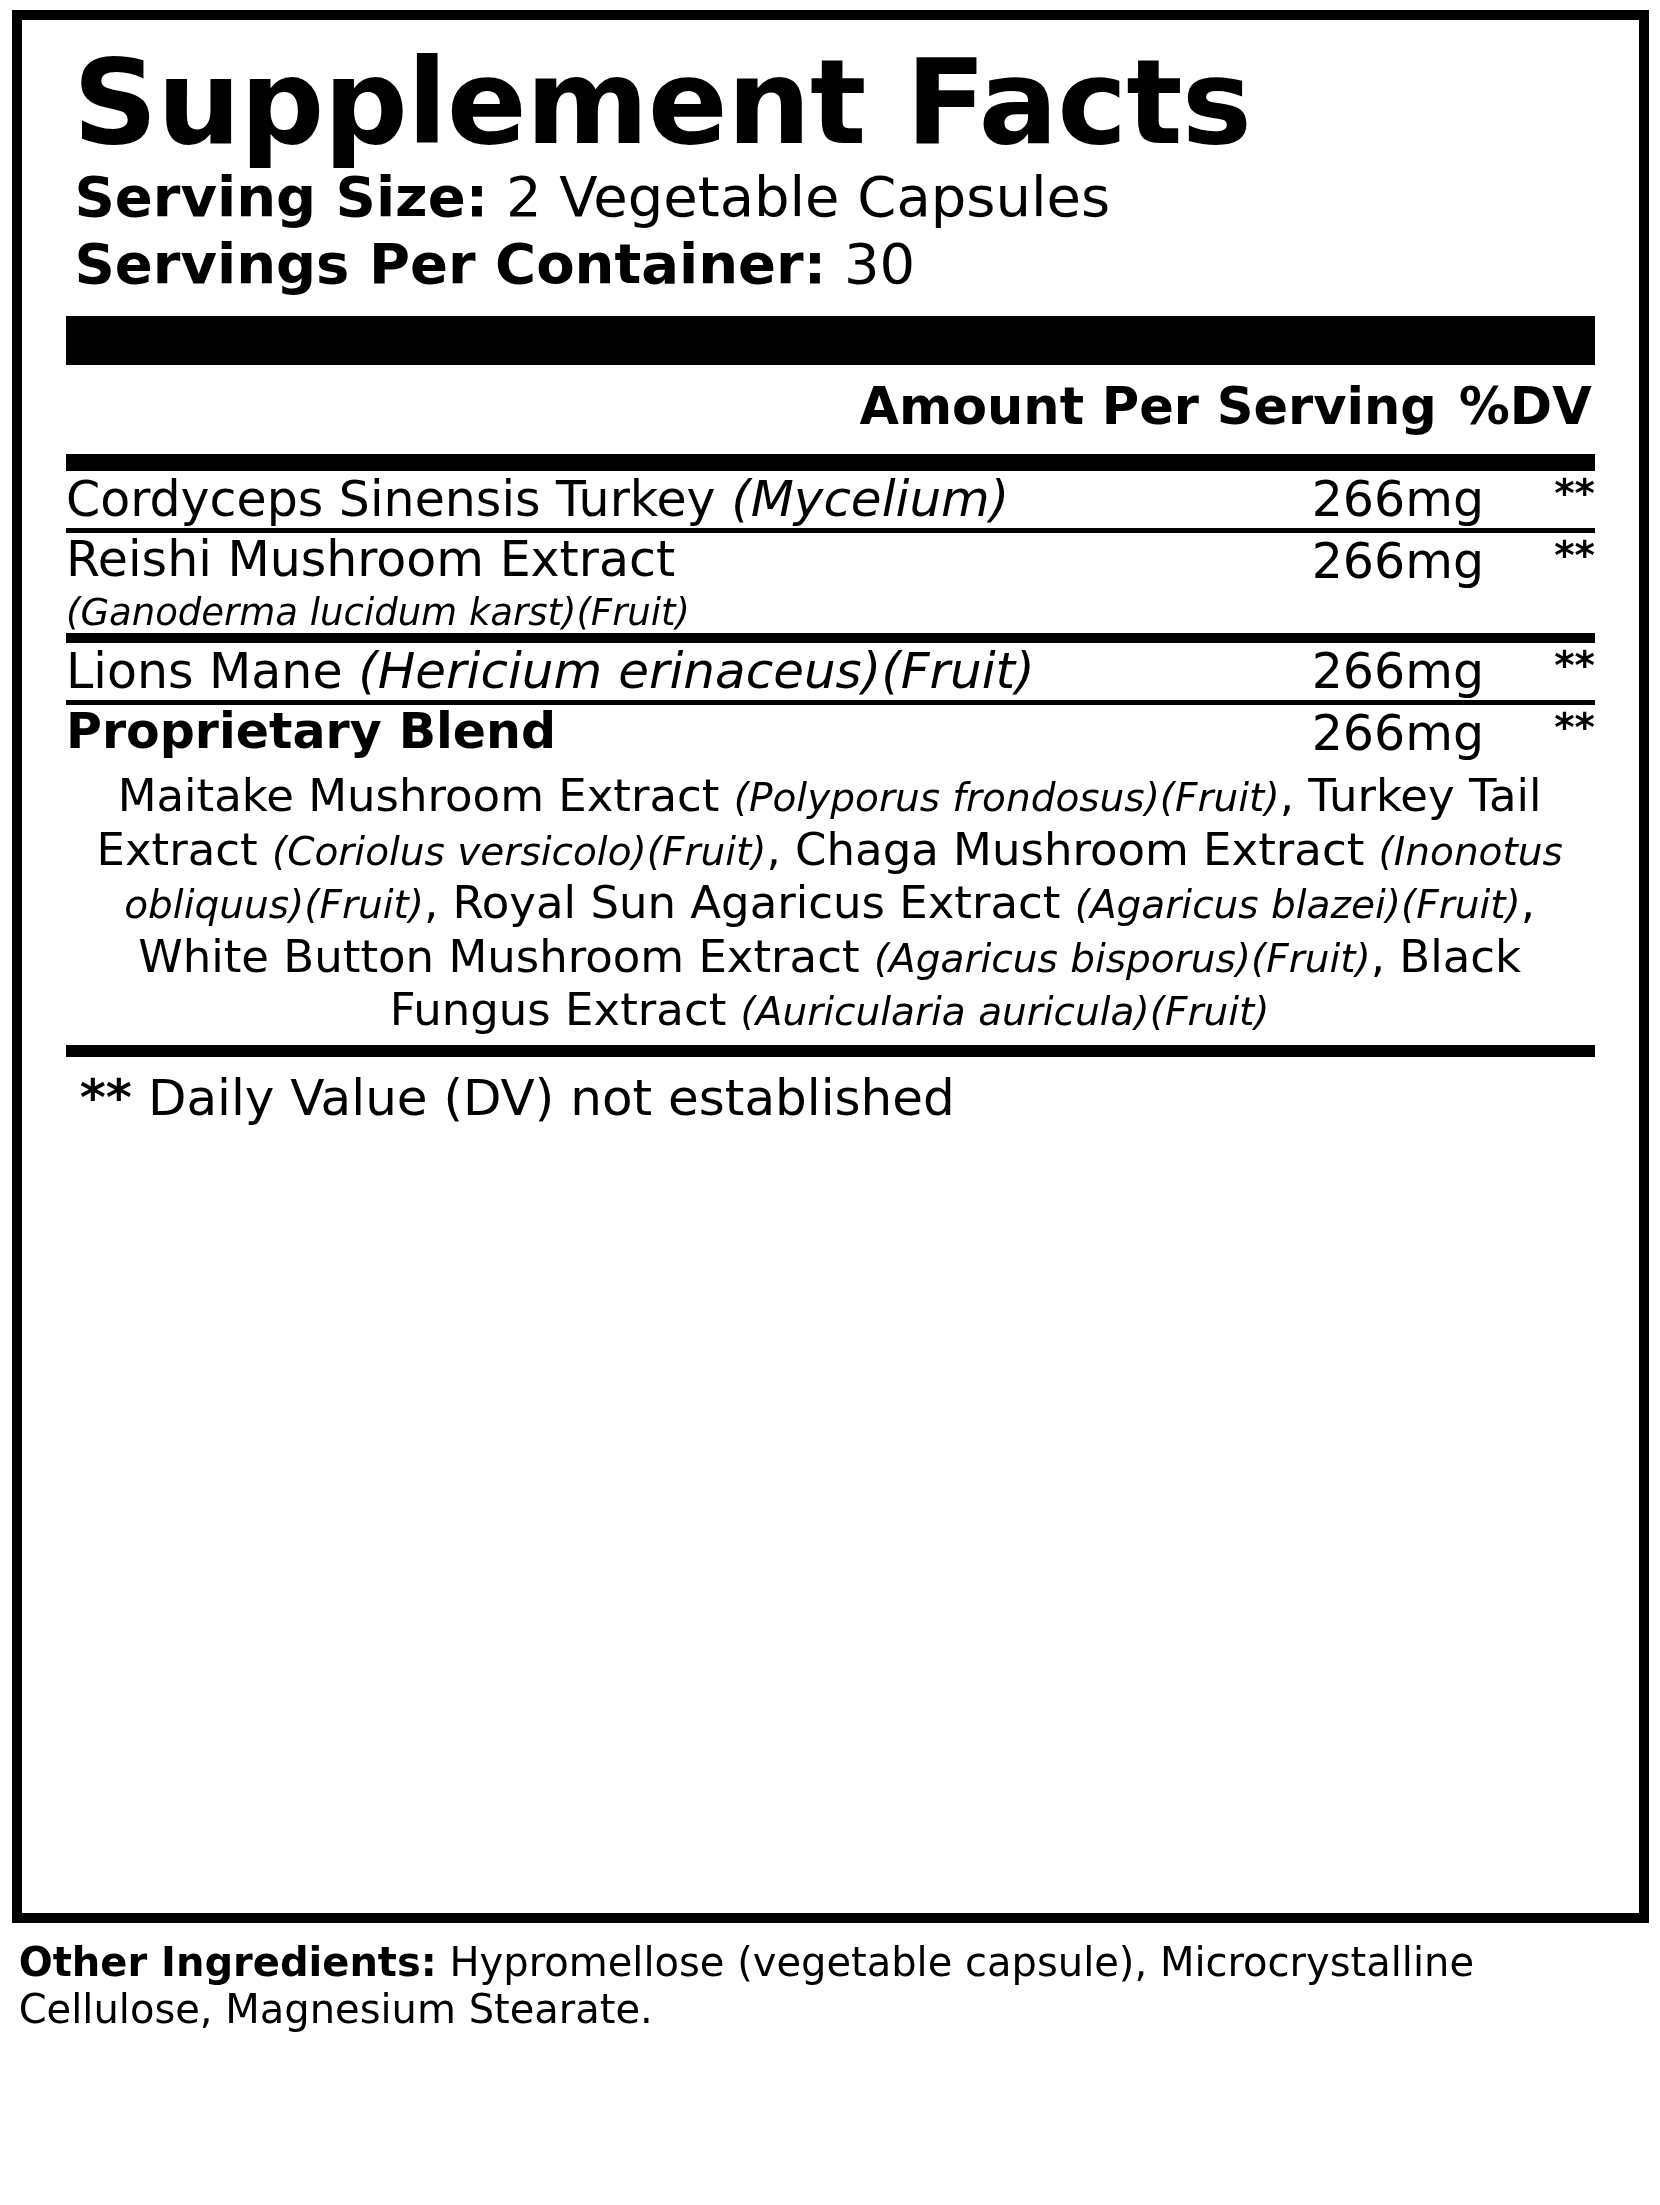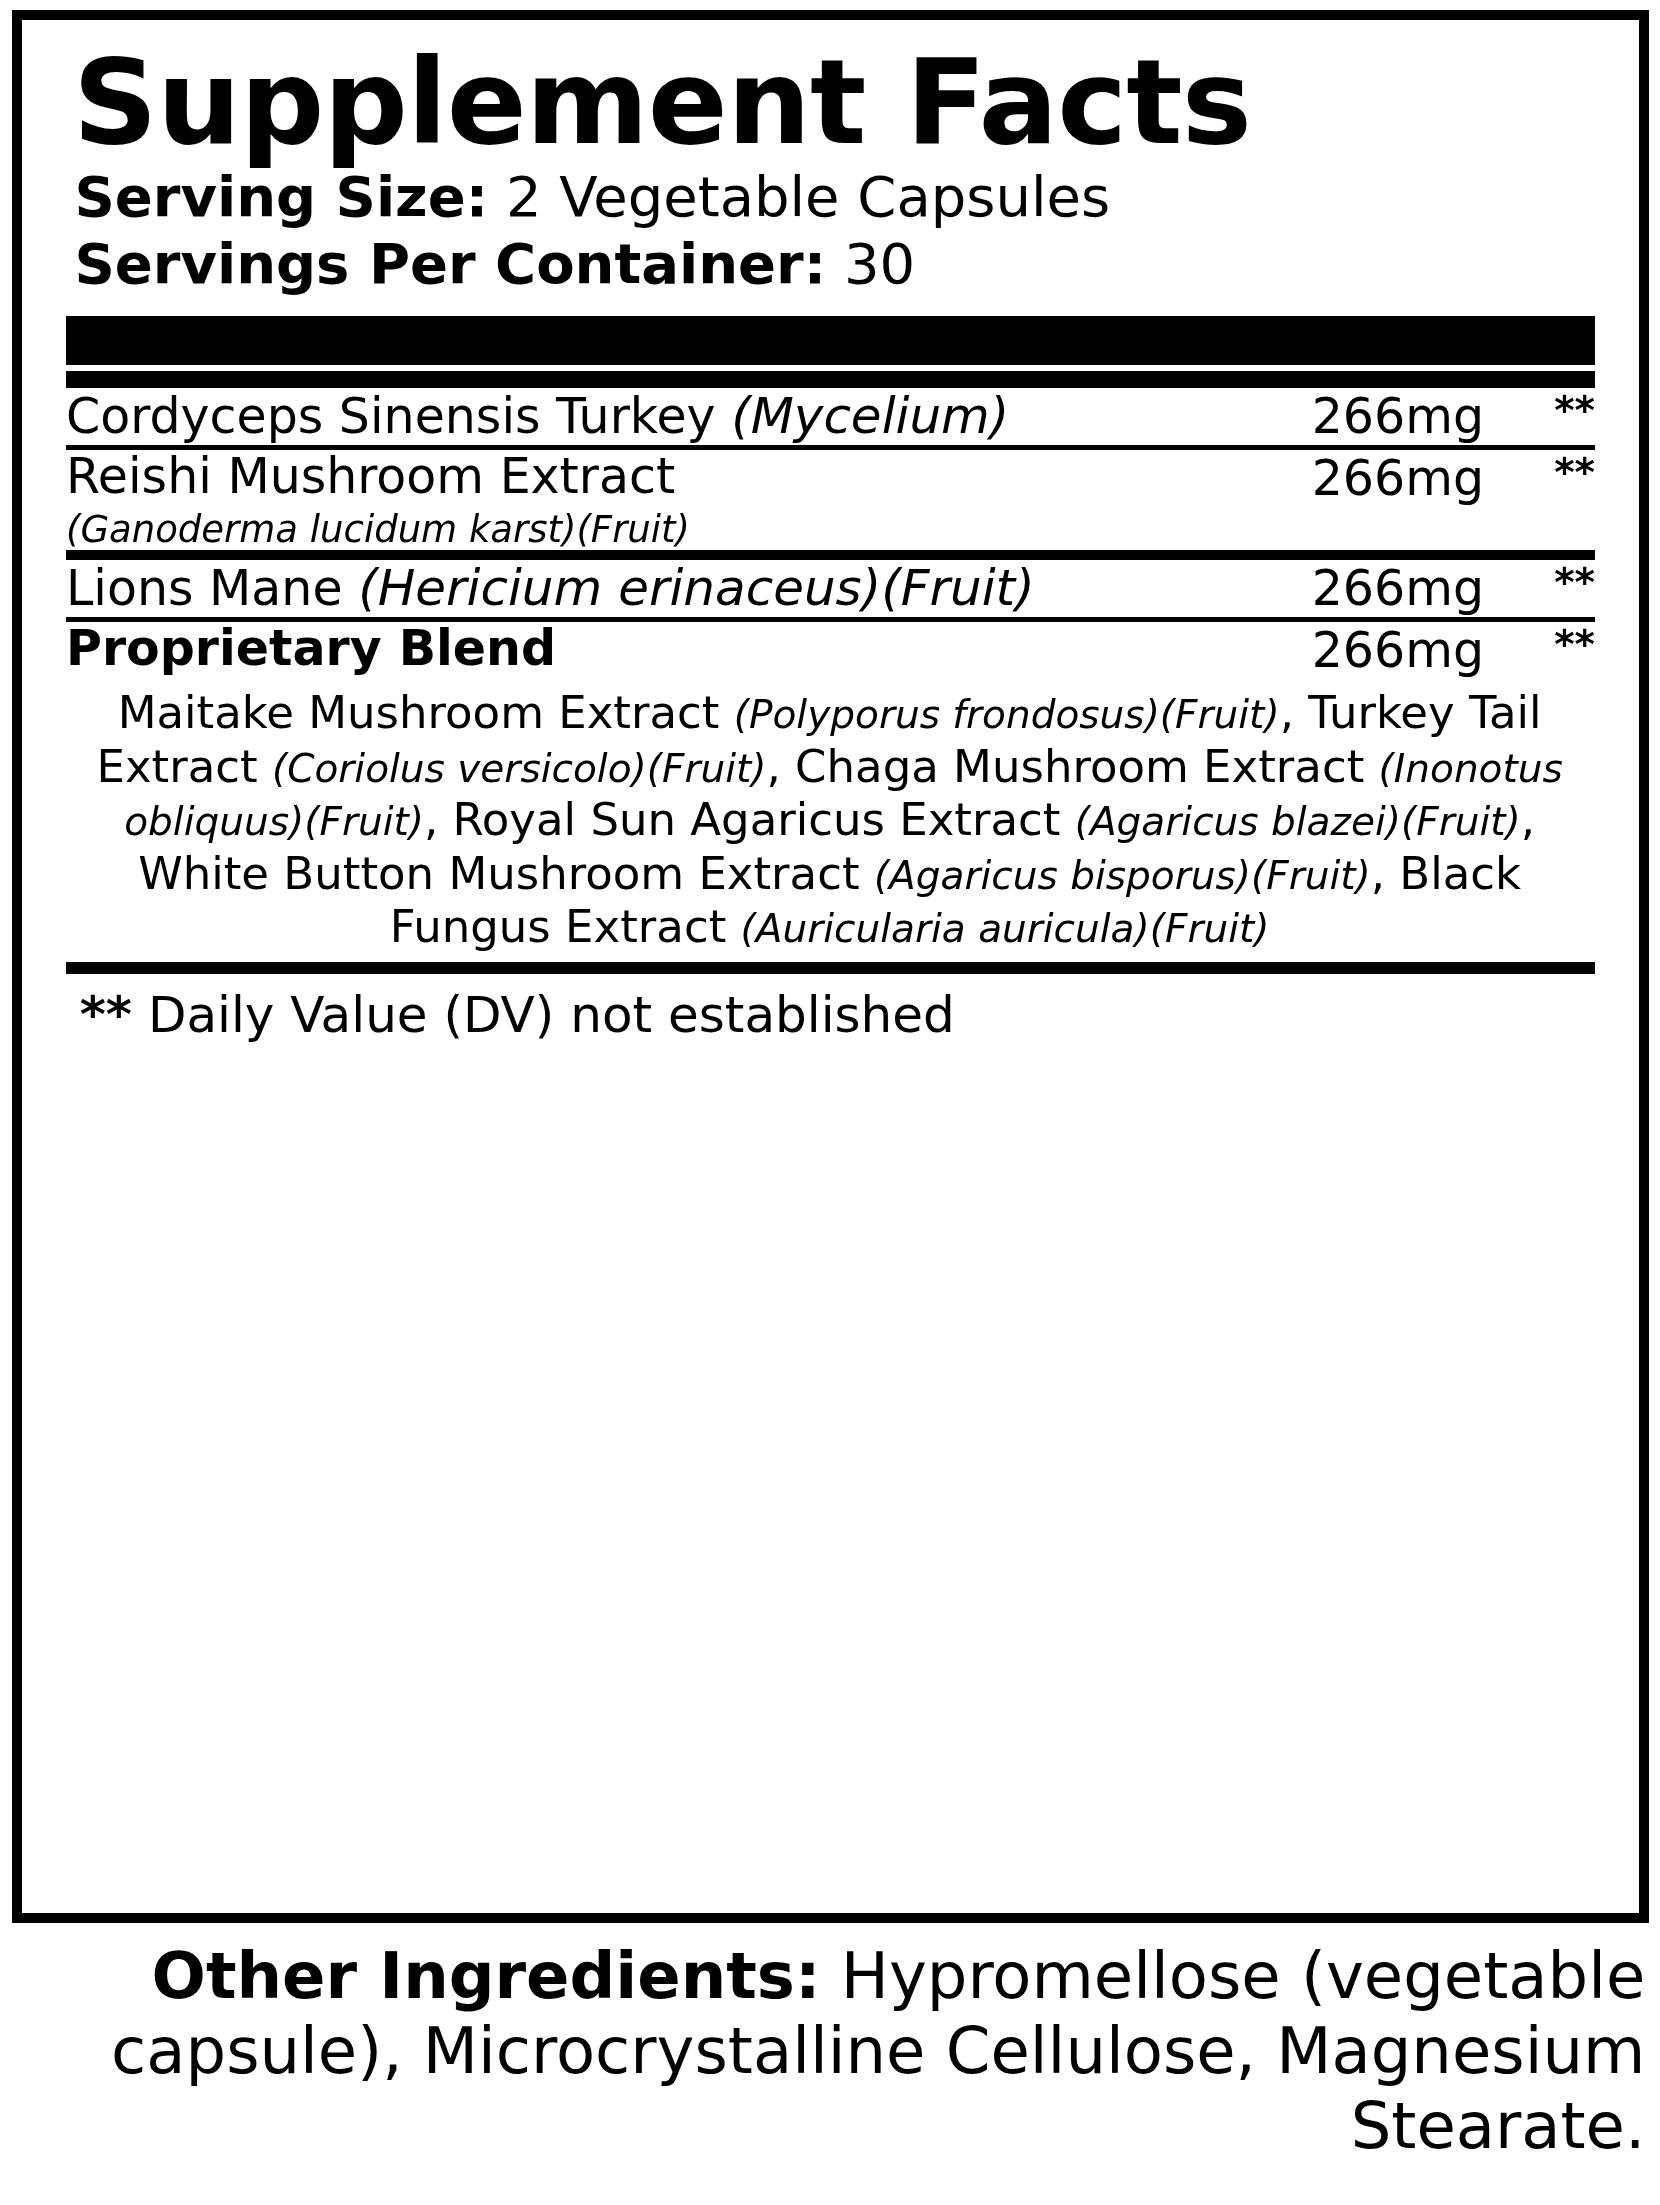--- a/index.html
+++ b/index.html
@@ -151,25 +151,24 @@
     padding: 12px 0 0 13.7px;
   }
   .dv-note .stars {
     font-weight: 700;
   }
   .other {
     position: absolute;
     left: 8.5px;
     top: 1939px;
     width: 1647px;
-    font-size: 64px;
+    font-size: 40px;
     line-height: 1.17;
     padding: 0 10.2px;
     box-sizing: border-box;
-    text-align: right;
   }
   .other .lbl { font-weight: 700; }
 </style>
 </head>
 <body>
 
 <div class="page">
 
   <div class="panel">
     <div class="panel-inner">
@@ -181,20 +180,24 @@
         <span class="val">2 Vegetable Capsules</span>
       </div>
 
       <div class="serving-line">
         <span class="lbl">Servings Per Container:</span>
         <span class="val">30</span>
       </div>
 
       <div class="rule-thick"></div>
 
+      <div class="hdr-row">
+        <span class="hdr-aps">Amount Per Serving</span>
+        <span class="hdr-dv">%DV</span>
+      </div>
 
       <div class="rule-med"></div>
 
       <table class="facts">
         <colgroup>
           <col class="col-name">
             <col class="col-amt">
             <col class="col-dv">
         </colgroup>
         <tbody>

